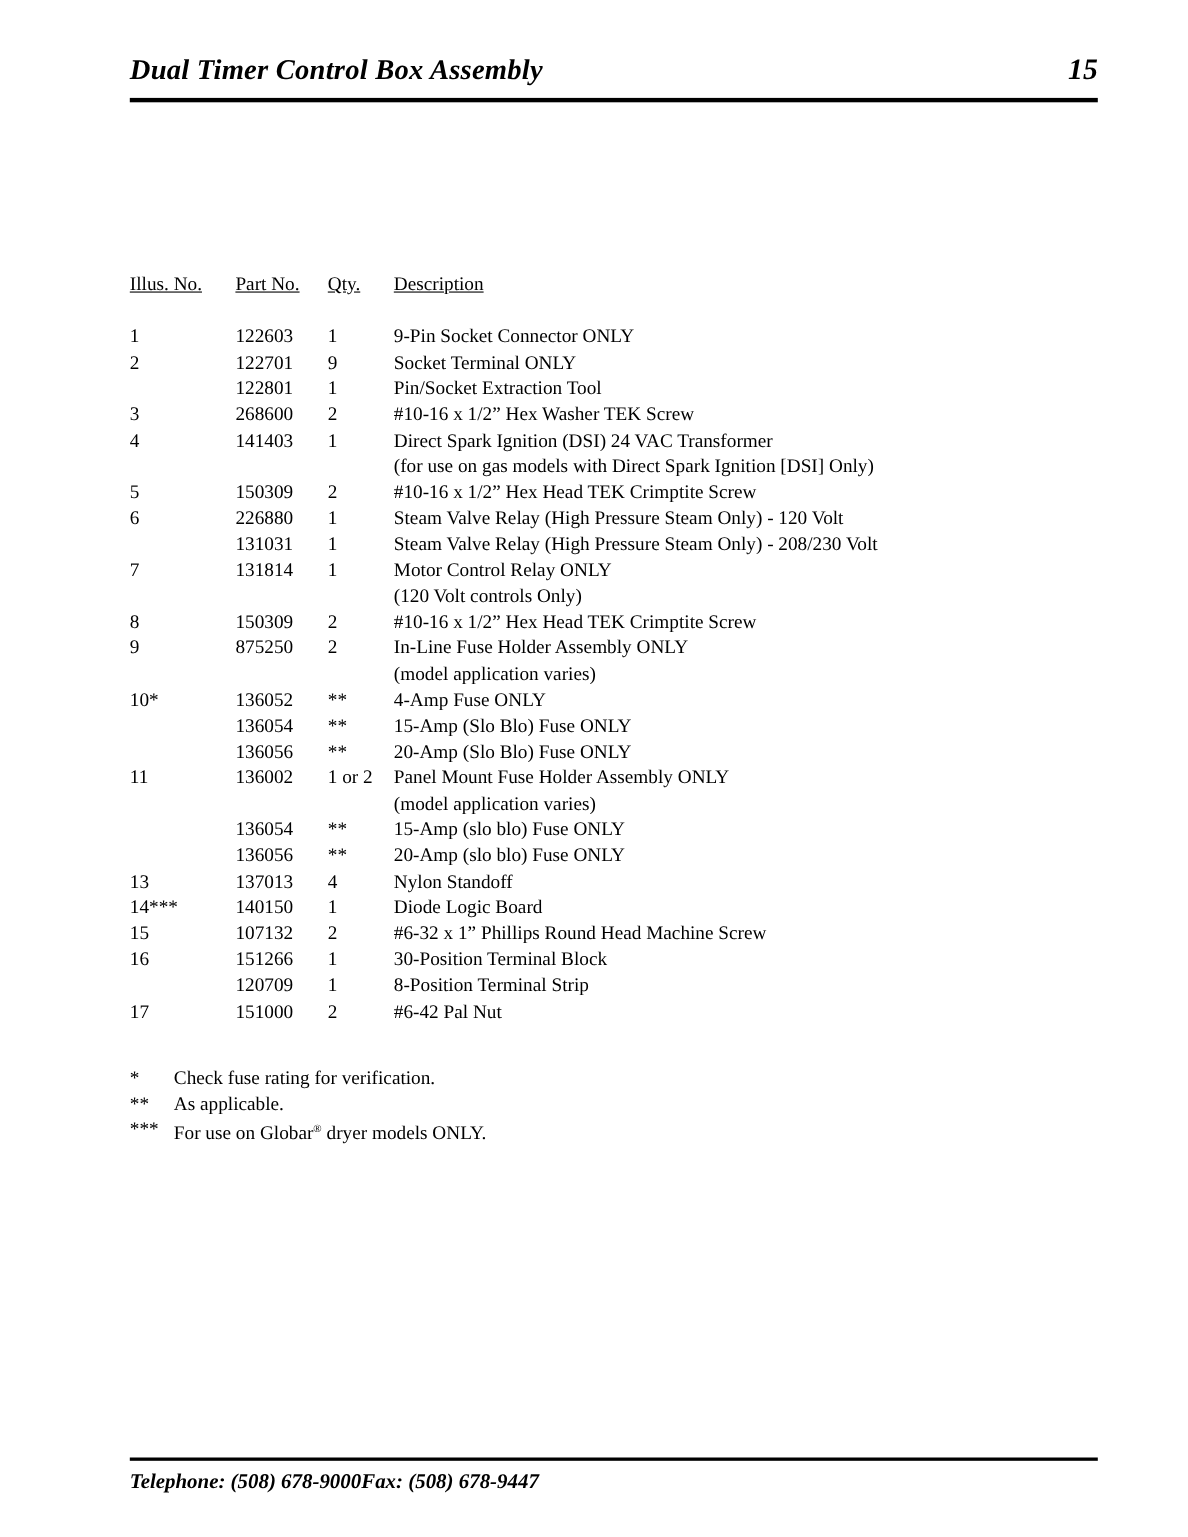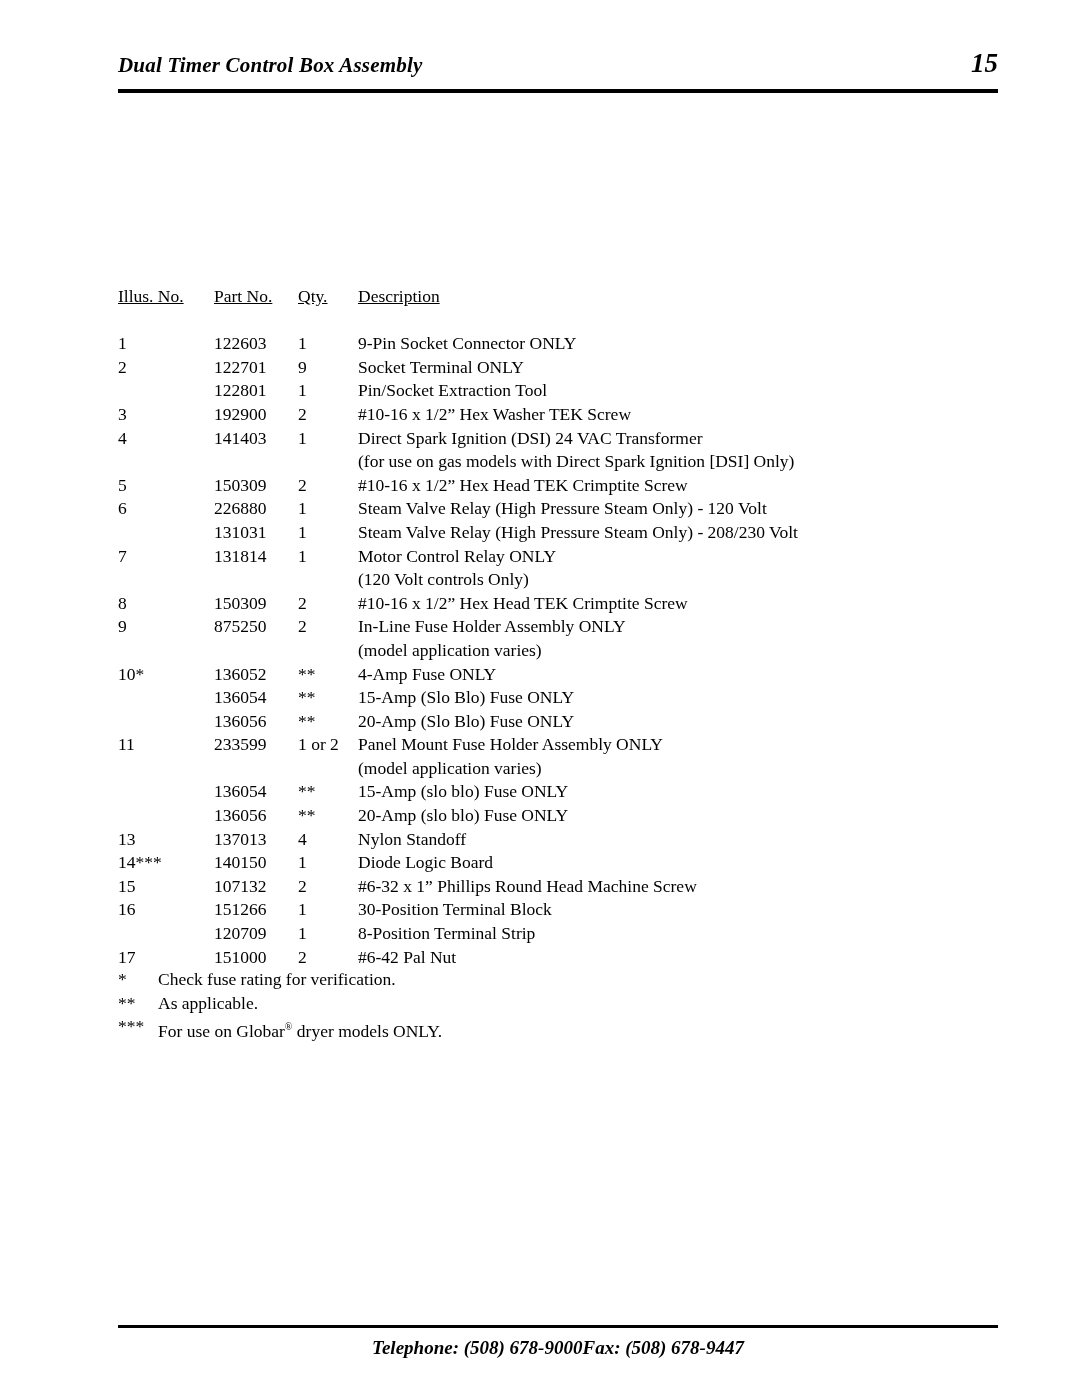--- a/index.html
+++ b/index.html
@@ -31,21 +31,21 @@
   }
   .header-row {
     display: flex;
     align-items: baseline;
     justify-content: space-between;
   }
   .header-title {
     font-family: "Liberation Serif", "DejaVu Serif", serif;
     font-style: italic;
     font-weight: bold;
-    font-size: 21px;
+    font-size: 26px;
     letter-spacing: 0.2px;
     color: #000;
   }
   .header-page {
     font-family: "Liberation Serif", "DejaVu Serif", serif;
     font-style: italic;
     font-weight: bold;
     font-size: 27px;
     color: #000;
   }
@@ -62,21 +62,20 @@
   .table {
     position: absolute;
     left: 118px;
     top: 250px;
     width: 880px;
   }
   .tbl {
     border-collapse: collapse;
     font-size: 17.5px;
     line-height: 1.0;
-    margin-top: 38px;
   }
   .tbl th, .tbl td {
     padding: 0;
     text-align: left;
     vertical-align: baseline;
     font-weight: normal;
     white-space: nowrap;
   }
   .tbl tr { height: 23.6px; }
 
@@ -131,21 +130,21 @@
     width: 880px;
     height: 3px;
     background: #000;
   }
   .footer {
     position: absolute;
     left: 118px;
     top: 1337px;
     width: 880px;
     display: flex;
-    justify-content: center;
+    justify-content: flex-start;
     font-family: "Liberation Serif", "DejaVu Serif", serif;
     font-style: italic;
     font-weight: bold;
     font-size: 19px;
   }
 </style>
 </head>
 <body>
 
 <div class="page">
@@ -192,21 +191,21 @@
             <td class="c-desc">Socket Terminal ONLY</td>
           </tr>
           <tr>
             <td class="c-illus"></td>
             <td class="c-part">122801</td>
             <td class="c-qty">1</td>
             <td class="c-desc">Pin/Socket Extraction Tool</td>
           </tr>
           <tr>
             <td class="c-illus">3</td>
-            <td class="c-part">192900</td>
+            <td class="c-part">268600</td>
             <td class="c-qty">2</td>
             <td class="c-desc">#10-16 x 1/2” Hex Washer TEK Screw</td>
           </tr>
           <tr>
             <td class="c-illus">4</td>
             <td class="c-part">141403</td>
             <td class="c-qty">1</td>
             <td class="c-desc">Direct Spark Ignition (DSI) 24 VAC Transformer</td>
           </tr>
           <tr>
@@ -276,21 +275,21 @@
             <td class="c-desc">15-Amp (Slo Blo) Fuse ONLY</td>
           </tr>
           <tr>
             <td class="c-illus"></td>
             <td class="c-part">136056</td>
             <td class="c-qty">**</td>
             <td class="c-desc">20-Amp (Slo Blo) Fuse ONLY</td>
           </tr>
           <tr>
             <td class="c-illus">11</td>
-            <td class="c-part">233599</td>
+            <td class="c-part">136002</td>
             <td class="c-qty">1 or 2</td>
             <td class="c-desc">Panel Mount Fuse Holder Assembly ONLY</td>
           </tr>
           <tr>
             <td class="c-illus"></td>
             <td class="c-part"></td>
             <td class="c-qty"></td>
             <td class="c-desc">(model application varies)</td>
           </tr>
           <tr>

